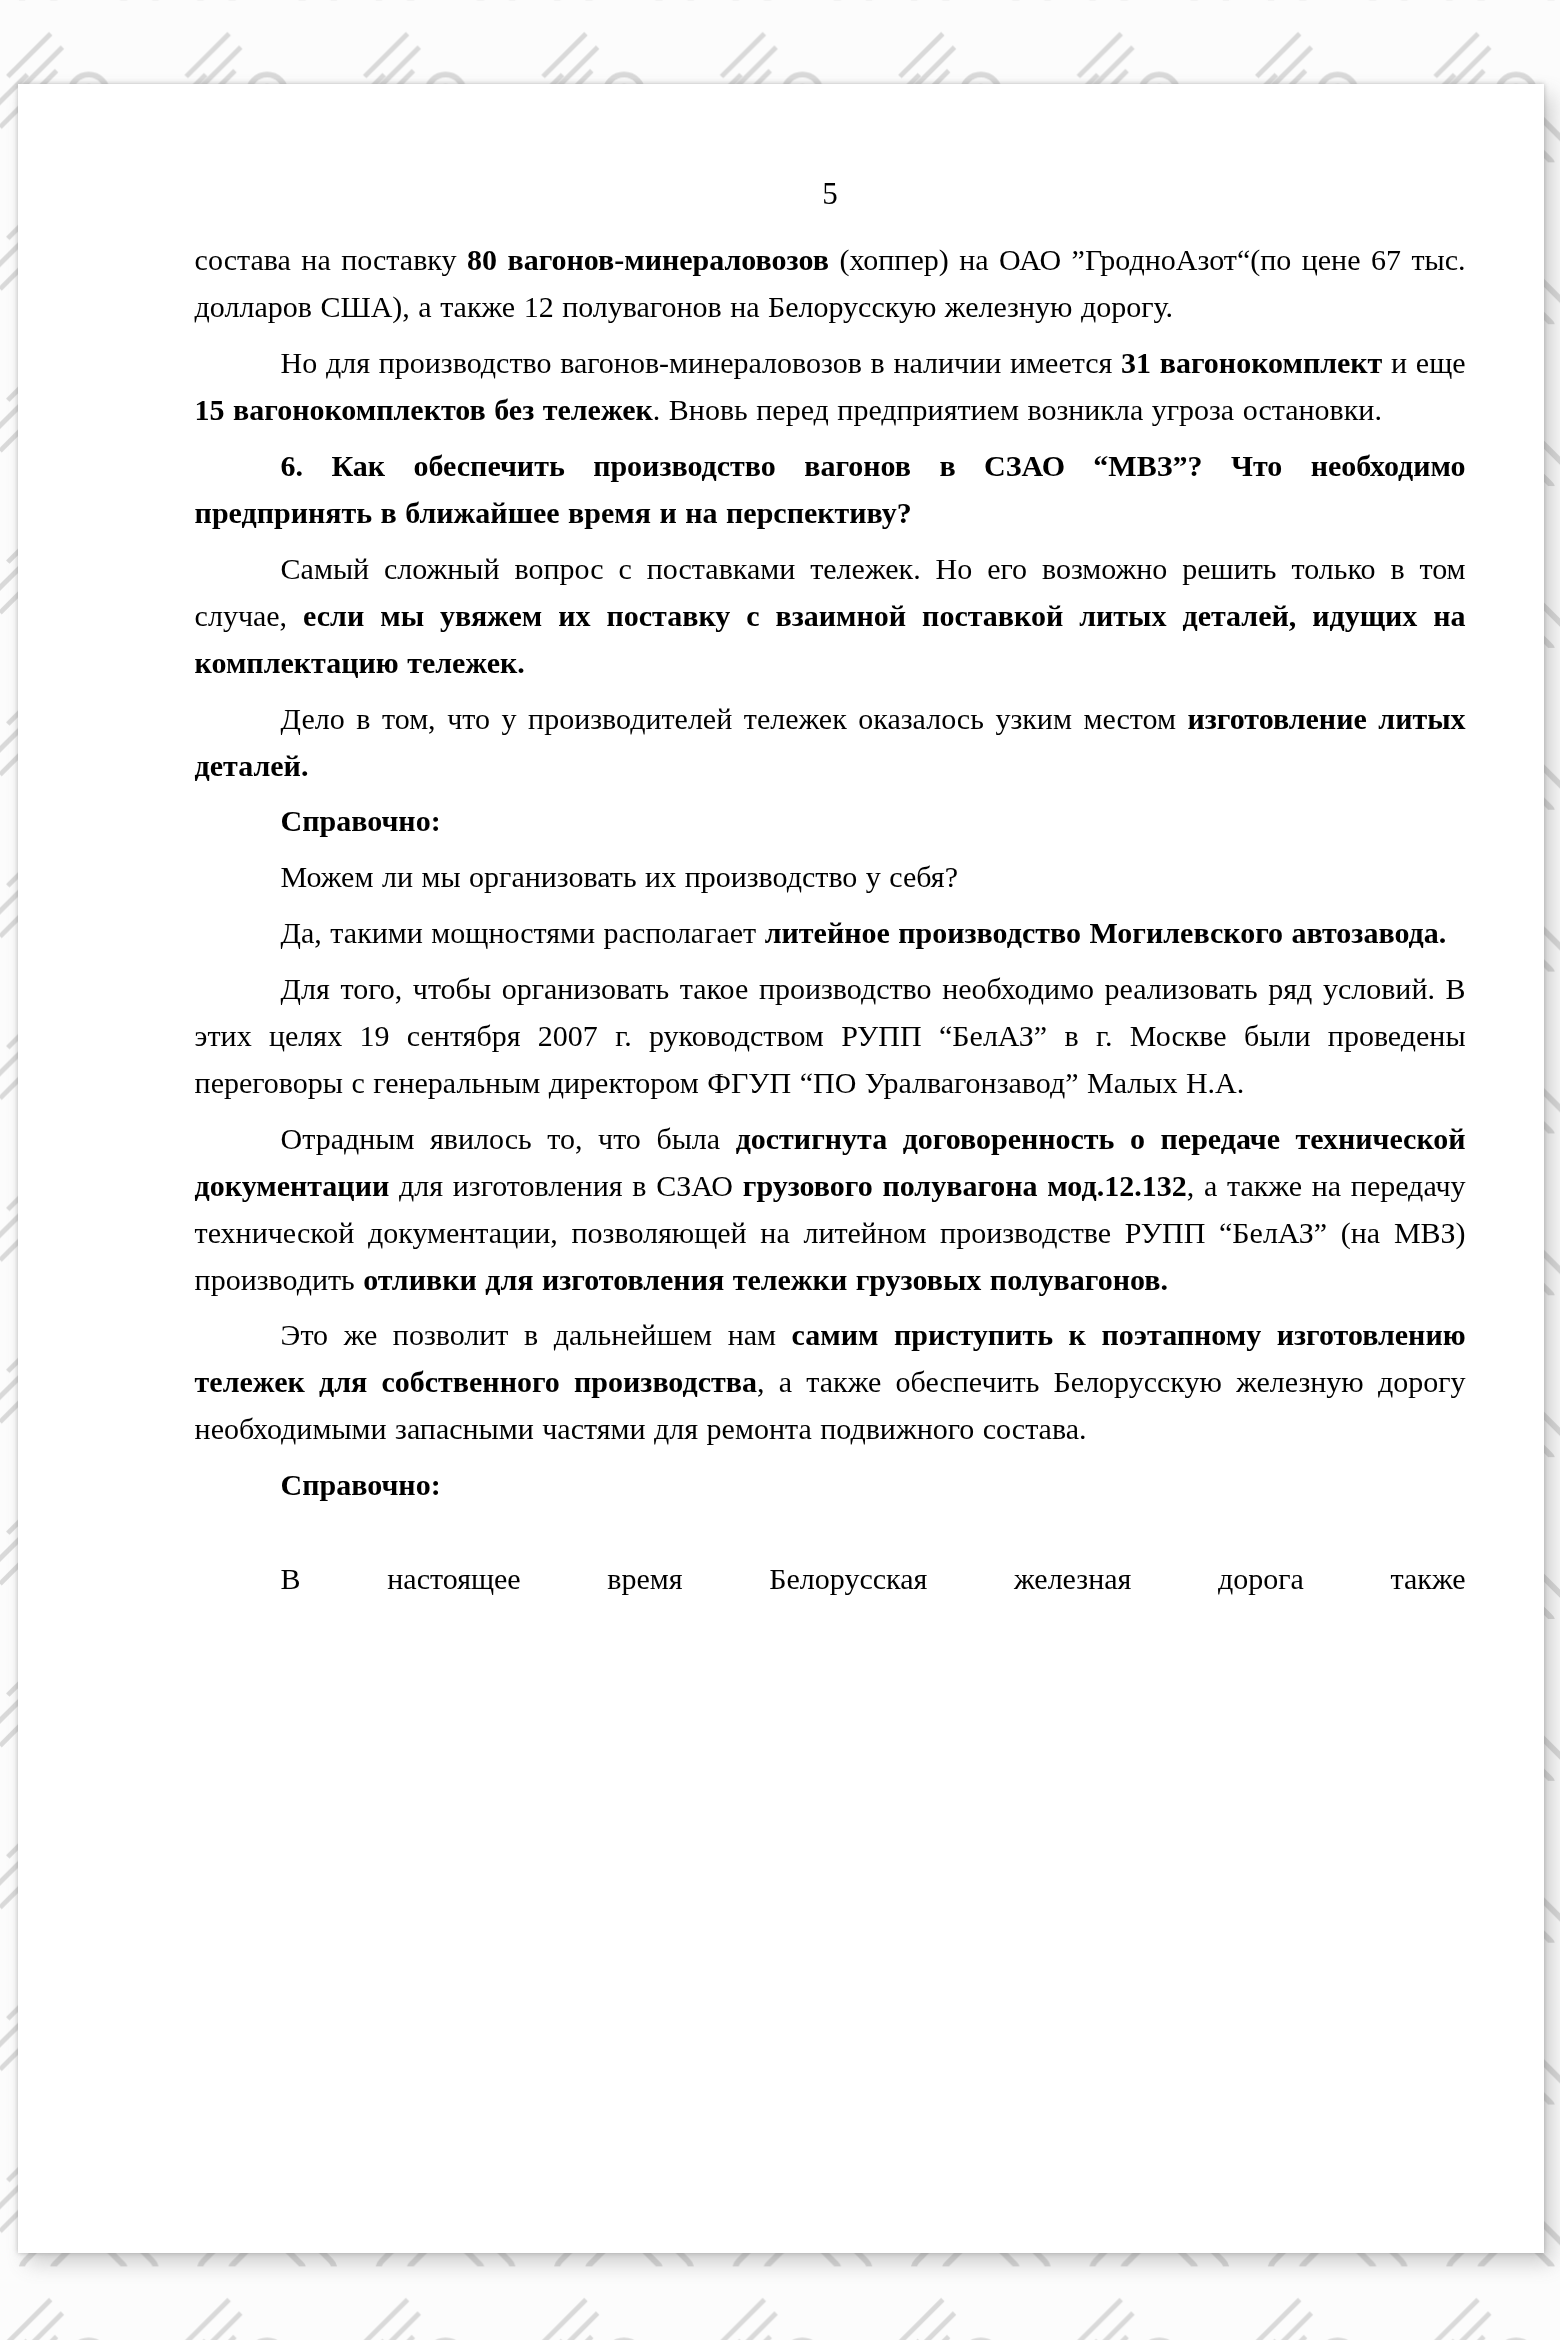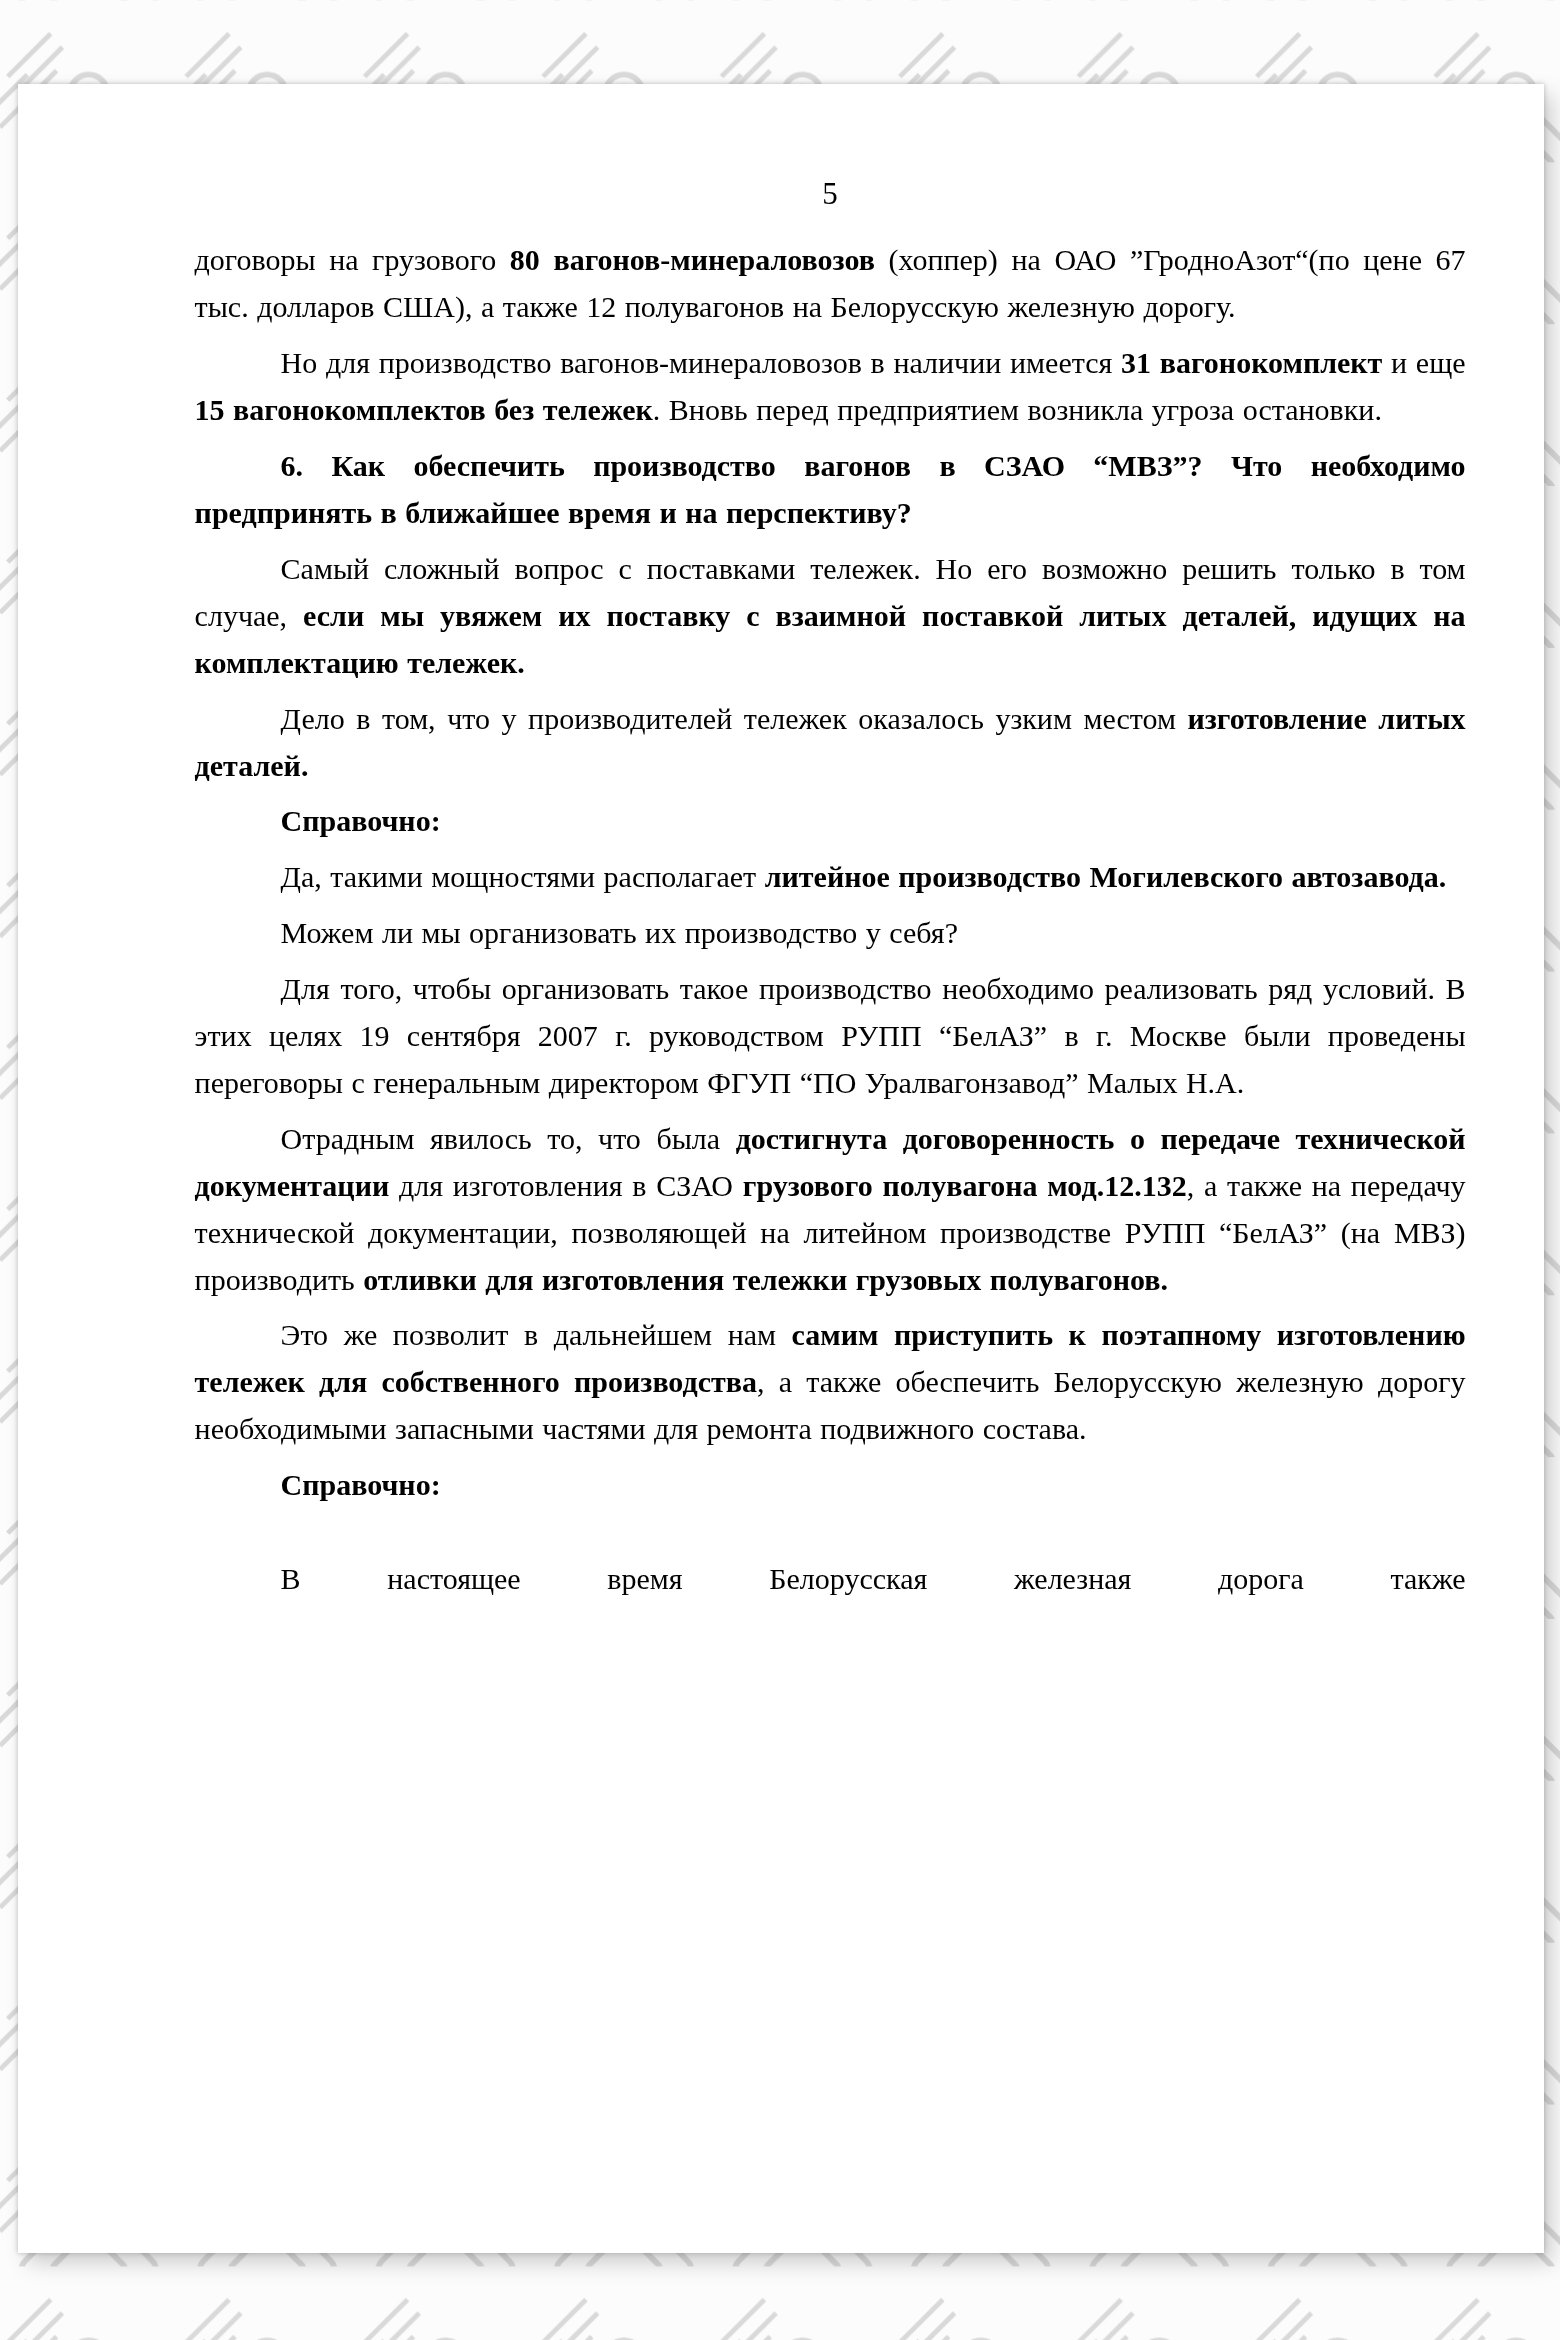--- a/index.html
+++ b/index.html
@@ -80,28 +80,28 @@
         </g>
       </pattern>
     </defs>
     <rect x="0" y="0" width="1600" height="2400" fill="url(#envPattern)"></rect>
   </svg>
 
   <div class="sheet">
     <div class="content">
       <div class="page-number">5</div>
       <div>
-          <p class="para no-indent"><span>договоры на грузового </span><span class="b">80 вагонов-минераловозов</span><span> (хоппер) на ОАО ”ГродноАзот“(по цене 67 тыс. долларов США), а также 12 полувагонов на Белорусскую железную дорогу.</span></p>
+          <p class="para no-indent"><span>состава на поставку </span><span class="b">80 вагонов-минераловозов</span><span> (хоппер) на ОАО ”ГродноАзот“(по цене 67 тыс. долларов США), а также 12 полувагонов на Белорусскую железную дорогу.</span></p>
           <p class="para"><span>Но для производство вагонов-минераловозов в наличии имеется </span><span class="b">31 вагонокомплект</span><span> и еще </span><span class="b">15 вагонокомплектов без тележек</span><span>. Вновь перед предприятием возникла угроза остановки.</span></p>
           <p class="para"><span class="b">6. Как обеспечить производство вагонов в СЗАО “МВЗ”? Что необходимо предпринять в ближайшее время и на перспективу?</span></p>
           <p class="para"><span>Самый сложный вопрос с поставками тележек. Но его возможно решить только в том случае, </span><span class="b">если мы увяжем их поставку с взаимной поставкой литых деталей, идущих на комплектацию тележек.</span></p>
           <p class="para"><span>Дело в том, что у производителей тележек оказалось узким местом </span><span class="b">изготовление литых деталей.</span></p>
           <p class="para"><span class="b i">Справочно:</span></p>
+          <p class="para"><span>Можем ли мы организовать их производство у себя?</span></p>
           <p class="para"><span>Да, такими мощностями располагает </span><span class="b">литейное производство Могилевского автозавода.</span></p>
-          <p class="para"><span>Можем ли мы организовать их производство у себя?</span></p>
           <p class="para"><span>Для того, чтобы организовать такое производство необходимо реализовать ряд условий. В этих целях 19 сентября 2007 г. руководством РУПП “БелАЗ” в г. Москве были проведены переговоры с генеральным директором ФГУП “ПО Уралвагонзавод” Малых Н.А.</span></p>
           <p class="para"><span>Отрадным явилось то, что была </span><span class="b">достигнута договоренность о передаче технической документации</span><span> для изготовления в СЗАО </span><span class="b">грузового полувагона мод.12.132</span><span>, а также на передачу технической документации, позволяющей на литейном производстве РУПП “БелАЗ” (на МВЗ) производить </span><span class="b">отливки для изготовления тележки грузовых полувагонов.</span></p>
           <p class="para"><span>Это же позволит в дальнейшем нам </span><span class="b">самим приступить к поэтапному изготовлению тележек для собственного производства</span><span>, а также обеспечить Белорусскую железную дорогу необходимыми запасными частями для ремонта подвижного состава.</span></p>
           <p class="para"><span class="b i">Справочно:</span></p>
           <p class="para justify-last"><span class="i">В настоящее время Белорусская железная дорога также</span></p>
         </div>
     </div>
   </div>
 
 </div>

